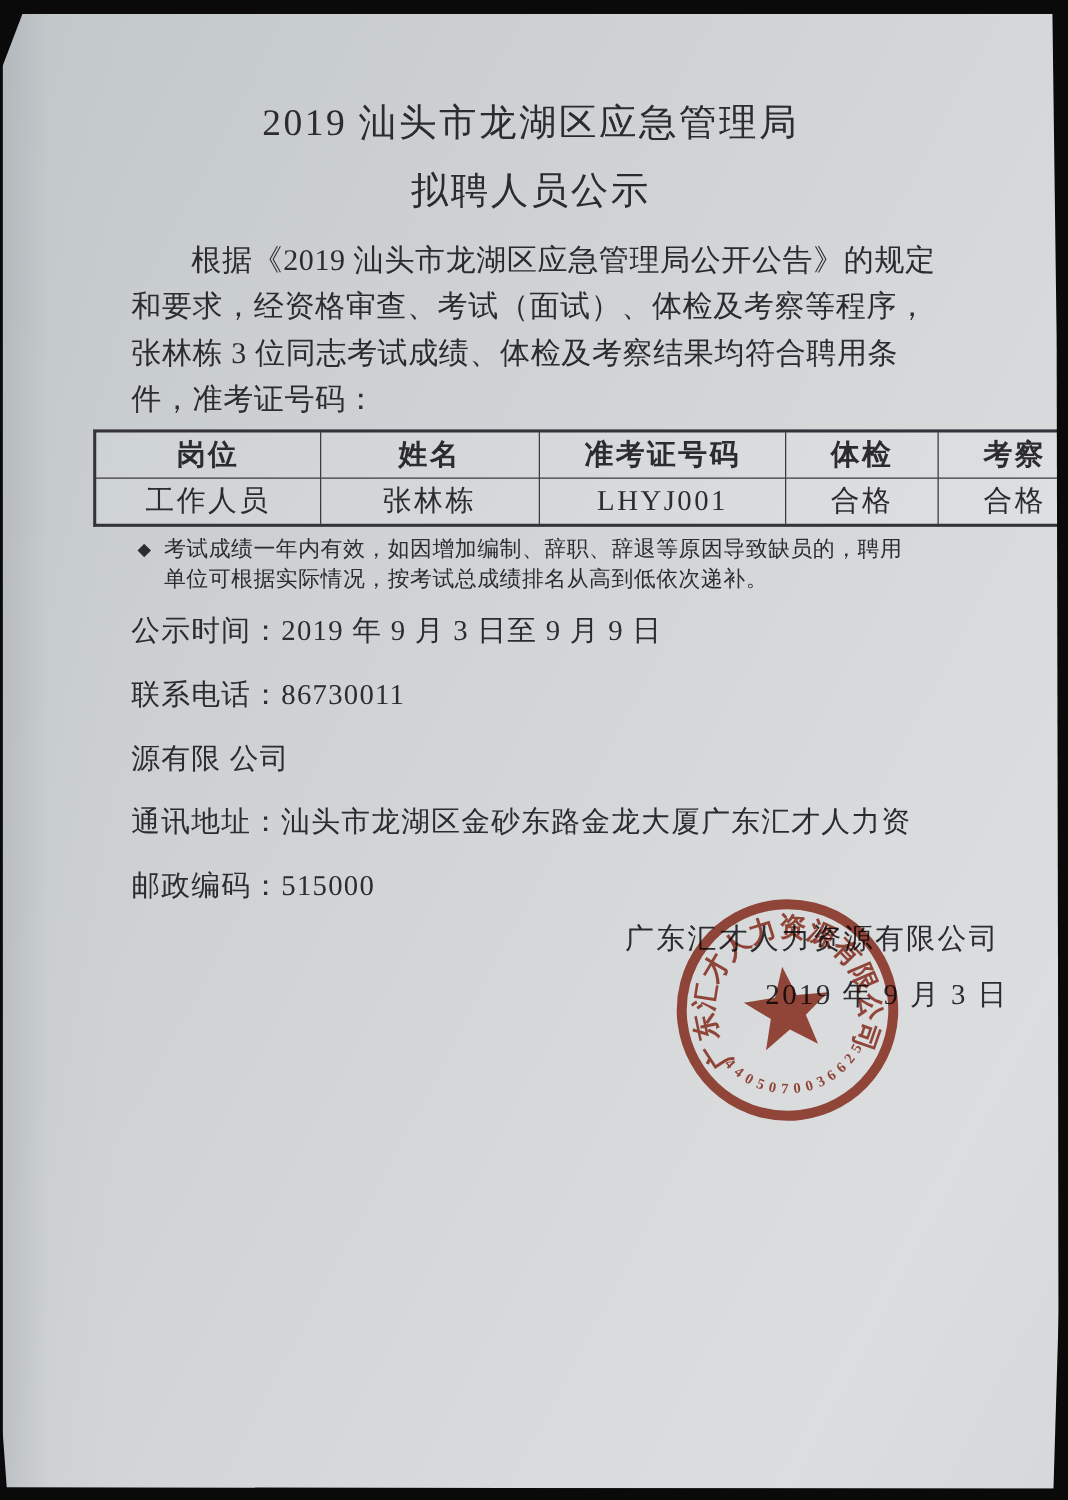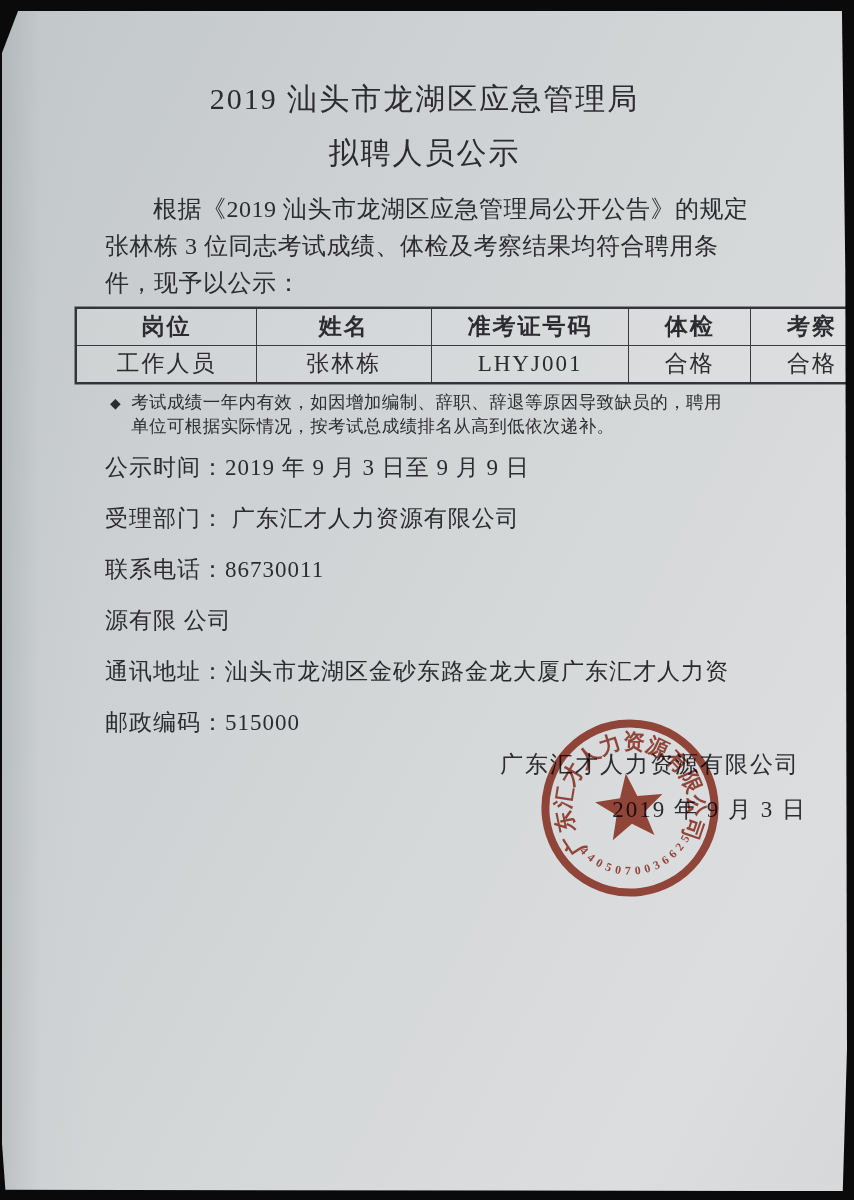--- a/index.html
+++ b/index.html
@@ -128,22 +128,23 @@
 </head>
 <body>
 
 <div class="paper">
 
   <h1 class="title1">2019 汕头市龙湖区应急管理局</h1>
   <h1 class="title2">拟聘人员公示</h1>
 
   <div class="para">
     <div class="pline indent">根据《2019 汕头市龙湖区应急管理局公开公告》的规定</div>
+    <div class="pline">和要求，经资格审查、考试（面试）、体检及考察等程序，</div>
     <div class="pline">张林栋 3 位同志考试成绩、体检及考察结果均符合聘用条</div>
-    <div class="pline">件，现予以公示：</div>
+    <div class="pline">件，准考证号码：</div>
   </div>
 
   <table class="results">
     <colgroup>
         <col class="c1">
         <col class="c2">
         <col class="c3">
         <col class="c4">
         <col class="c5">
       </colgroup>
@@ -170,21 +171,20 @@
   <div class="note">
     <span class="bullet">◆</span>
     <div class="note-lines">
       <div class="nline">考试成绩一年内有效，如因增加编制、辞职、辞退等原因导致缺员的，聘用</div>
       <div class="nline">单位可根据实际情况，按考试总成绩排名从高到低依次递补。</div>
     </div>
   </div>
 
   <div class="info">
     <div class="iline">公示时间：2019 年 9 月 3 日至 9 月 9 日</div>
-    <div class="iline">受理部门： 广东汇才人力资源有限公司</div>
     <div class="iline">联系电话：86730011</div>
     <div class="iline">源有限 公司</div>
     <div class="iline">通讯地址：汕头市龙湖区金砂东路金龙大厦广东汇才人力资</div>
     <div class="iline">邮政编码：515000</div>
   </div>
 
   <div class="sig-company">广东汇才人力资源有限公司</div>
   <div class="sig-date">2019 年 9 月 3 日</div>
 
   <svg class="seal" viewBox="0 0 200 200" aria-hidden="true">

